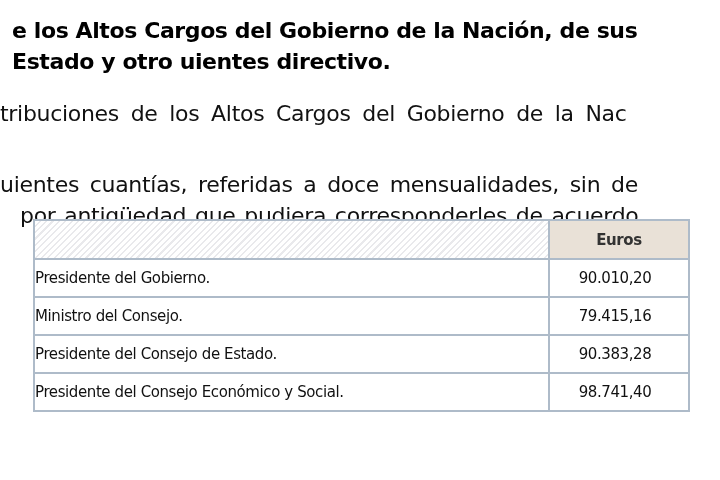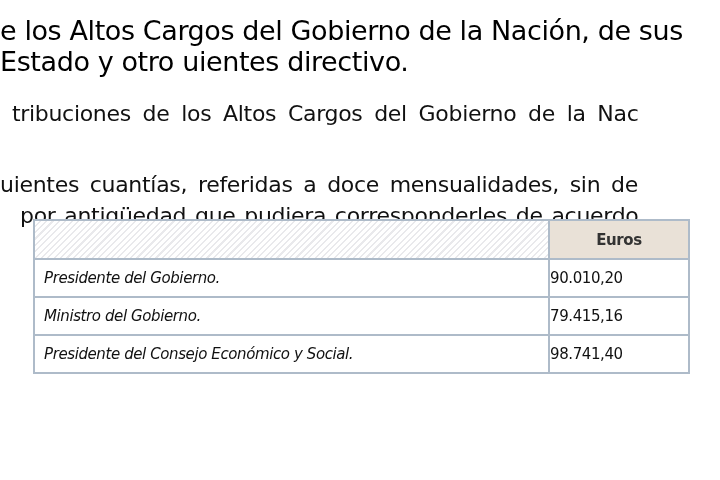--- a/index.html
+++ b/index.html
@@ -12,39 +12,39 @@
   }
   *{margin:0;padding:0;box-sizing:border-box;}
   html,body{width:720px;height:480px;overflow:hidden;background:var(--page-bg);}
   body{
     position:relative;
     font-family:"DejaVu Sans","Liberation Sans",sans-serif;
     color:var(--text);
   }
   .doc-heading{
     position:absolute;
-    left:0;
+    left:12px;
     top:15px;
-    font-size:27px;
-    font-weight:normal;
+    font-size:22px;
+    font-weight:bold;
     line-height:31px;
     letter-spacing:-0.4px;
     color:#000000;
   }
   .doc-heading .line{white-space:nowrap;}
   .doc-paragraph{
     position:absolute;
     left:0;
     top:98px;
     font-size:22px;
     line-height:31px;
     letter-spacing:-0.3px;
   }
   .doc-paragraph .line{white-space:nowrap;}
-  .doc-paragraph .line.l1{word-spacing:5px;text-align:right;}
+  .doc-paragraph .line.l1{word-spacing:5px;}
   .doc-paragraph .line.l2{word-spacing:4px;margin-top:40px;}
   .doc-paragraph .line.l3{word-spacing:2px;margin-left:20px;}
   .salary-table-wrap{
     position:absolute;
     left:33px;
     top:219px;
   }
   table.salary-table{
     border-collapse:collapse;
     width:655px;
@@ -67,28 +67,26 @@
       #ffffff 0px,#ffffff 3px,
       var(--hatch) 3px,var(--hatch) 4.5px);
   }
   th.euros-cell{
     background:var(--header-bg);
     color:var(--header-text);
     font-weight:bold;
     text-align:center;
   }
   td.label-cell{
-    padding-left:9px;
     text-align:left;
     background:#ffffff;
-    font-style:italic;
   }
   td.value-cell{
     padding-right:8px;
-    text-align:left;
+    text-align:center;
     background:#ffffff;
   }
 </style>
 </head>
 <body>
 
 <div class="doc-heading">
   <div class="line">e los Altos Cargos del Gobierno de la Nación, de sus</div>
   <div class="line">Estado y otro uientes directivo.</div>
 </div>
@@ -108,22 +106,26 @@
     <tbody>
       <tr class="header-row">
         <th class="hatch-cell"></th>
         <th class="euros-cell">Euros</th>
       </tr>
       <tr class="data-row">
         <td class="label-cell">Presidente del Gobierno.</td>
         <td class="value-cell">90.010,20</td>
       </tr>
       <tr class="data-row">
-        <td class="label-cell">Ministro del Gobierno.</td>
+        <td class="label-cell">Ministro del Consejo.</td>
         <td class="value-cell">79.415,16</td>
+      </tr>
+      <tr class="data-row">
+        <td class="label-cell">Presidente del Consejo de Estado.</td>
+        <td class="value-cell">90.383,28</td>
       </tr>
       <tr class="data-row">
         <td class="label-cell">Presidente del Consejo Económico y Social.</td>
         <td class="value-cell">98.741,40</td>
       </tr>
     </tbody>
   </table>
 </div>
 
 </body></html>

